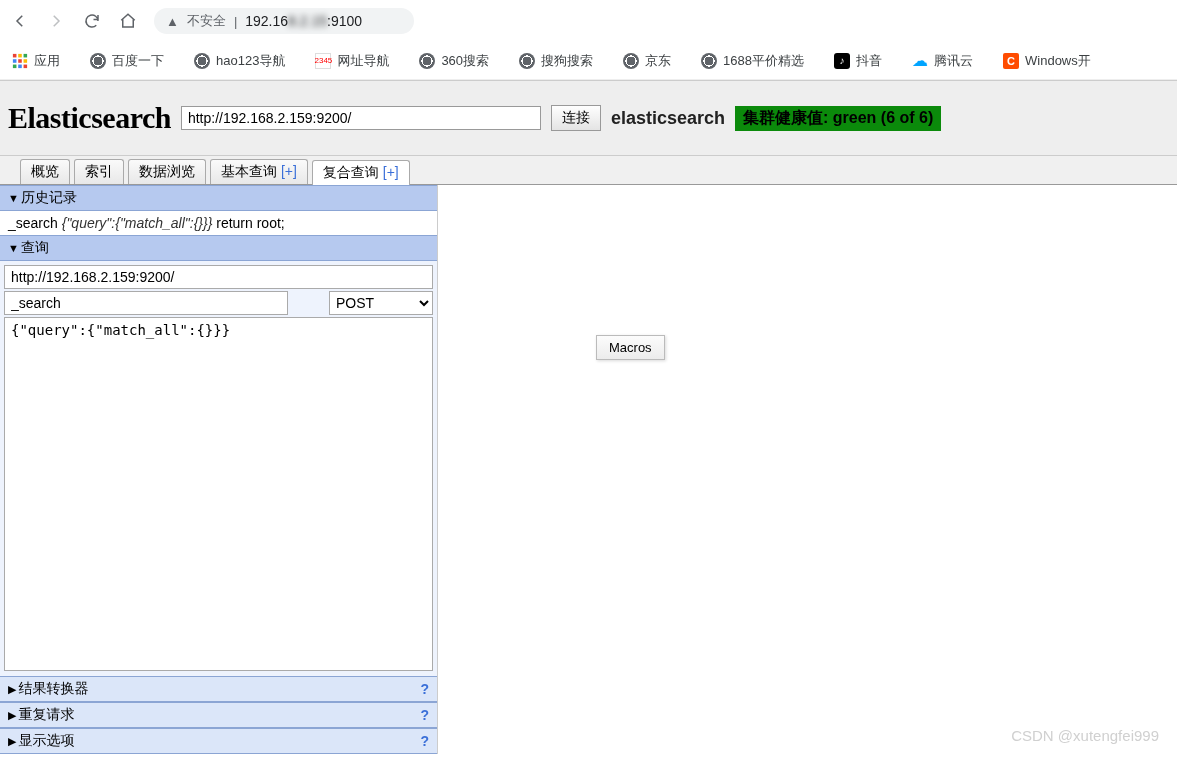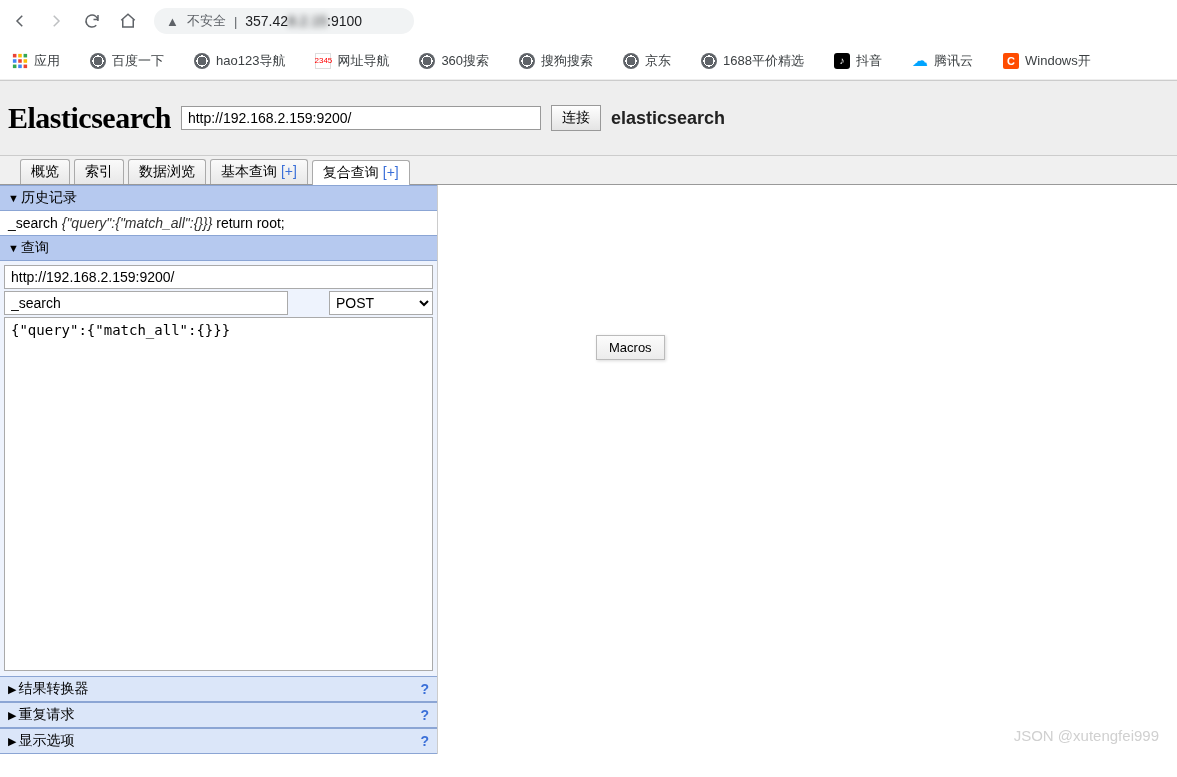--- a/index.html
+++ b/index.html
@@ -85,21 +85,21 @@
   <span class="chrome-icon">
       <svg width="18" height="18" viewBox="0 0 24 24">
         <path fill="none" stroke="#5f6368" stroke-width="2" d="M3 11l9-8 9 8M5 10v10h14V10"></path>
       </svg>
     </span>
   <div class="addr-wrap">
     <span class="warn-icon">▲</span>
     <span class="insecure">不安全</span>
     <span class="insecure">|</span>
     <span class="addr-text">
-      <span>357.42</span><span class="addr-blur">8.2.15</span><span>:9100</span>
+      <span>192.16</span><span class="addr-blur">8.2.15</span><span>:9100</span>
     </span>
   </div>
 </div>
 
 <div class="bookmark-bar">
   <span class="bm-item">
     <svg class="apps-icon" viewBox="0 0 18 18">
         <rect x="1" y="1" width="4" height="4" fill="#ea4335"></rect>
         <rect x="7" y="1" width="4" height="4" fill="#fbbc04"></rect>
         <rect x="13" y="1" width="4" height="4" fill="#34a853"></rect>
@@ -152,20 +152,21 @@
       <span style="width:16px;height:16px;background:#ff4c00;color:#fff;font-size:11px;display:flex;align-items:center;justify-content:center;border-radius:2px;font-weight:bold">C</span>
       <span>Windows开</span>
     </span>
 </div>
 
 <div class="es-top">
   <span class="es-logo">Elasticsearch</span>
   <input class="es-url-input" value="http://192.168.2.159:9200/" style="">
   <button class="es-btn">连接</button>
   <span class="es-name">elasticsearch</span>
+  <span class="health">集群健康值: green (6 of 6)</span>
 </div>
 
 <div class="tabs">
   <div class="tab"><span>概览</span></div>
   <div class="tab"><span>索引</span></div>
   <div class="tab"><span>数据浏览</span></div>
   <div class="tab"><span>基本查询</span> <span class="plus">[+]</span></div>
   <div class="tab active"><span>复合查询</span> <span class="plus">[+]</span></div>
 </div>
 
@@ -206,15 +207,15 @@
       </div>
     <div class="section-hdr light">
         <span class="tri">▶</span> 
         <span>显示选项</span>
         <span class="help-q">?</span>
       </div>
   </div>
 
   <div class="right-panel">
     <button class="macros-btn">Macros</button>
-    <div class="watermark">JSON @xutengfei999</div>
+    <div class="watermark">CSDN @xutengfei999</div>
   </div>
 </div>
 
 </body></html>

